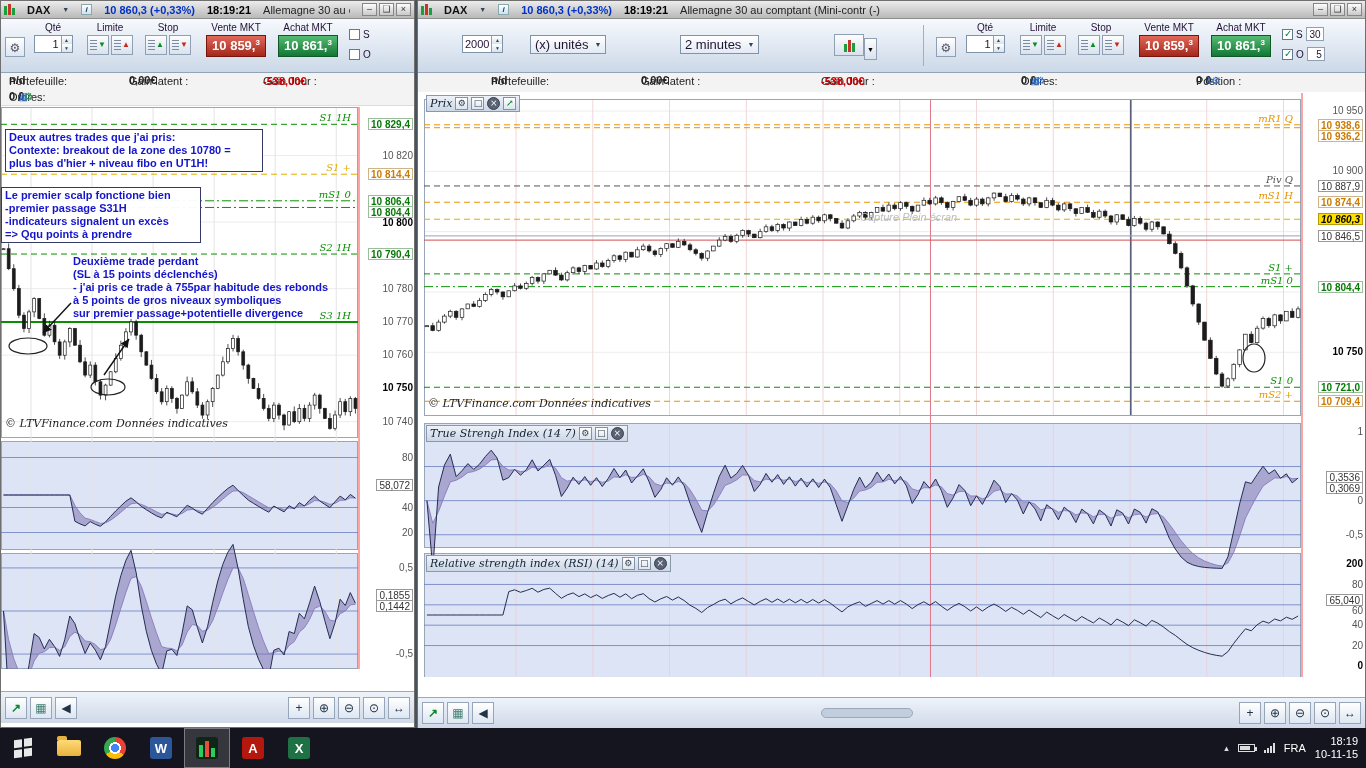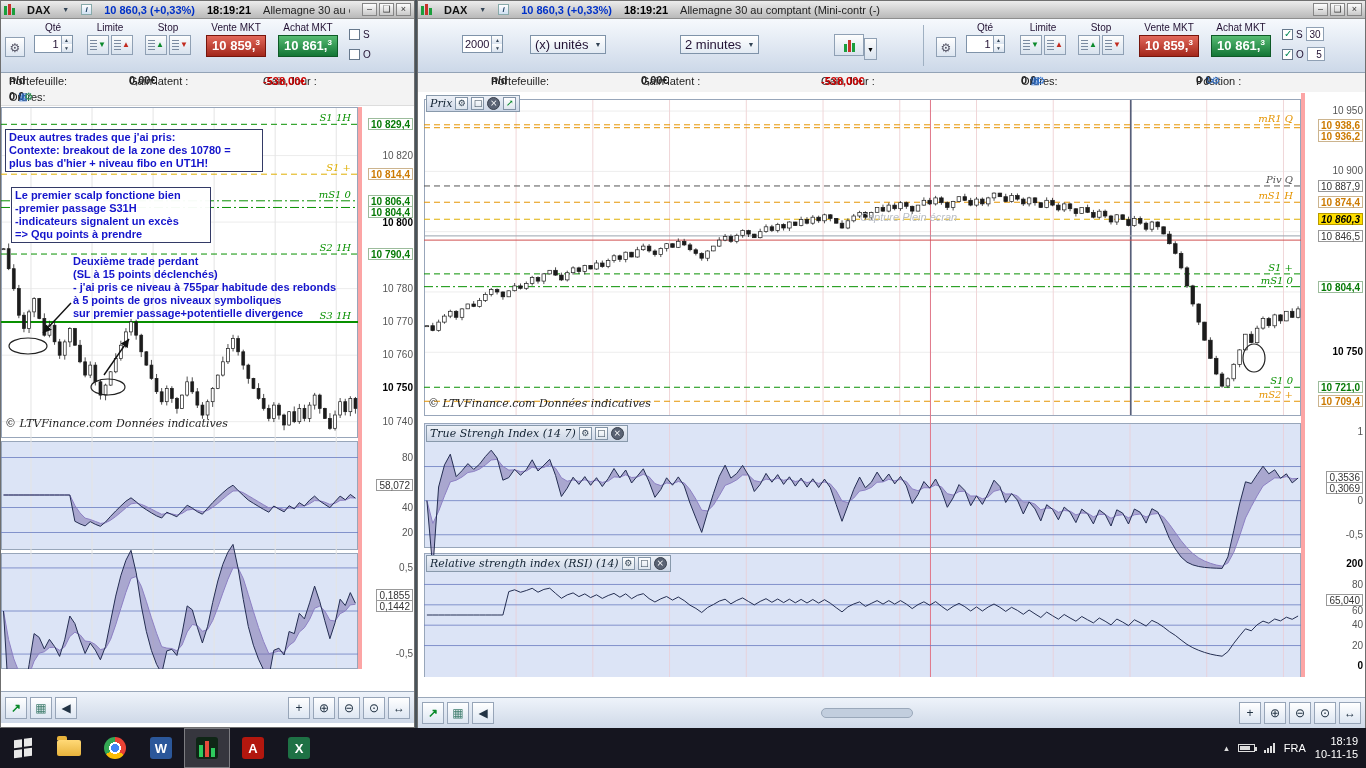--- a/index.html
+++ b/index.html
@@ -80,21 +80,21 @@
   #acctL2{top:88px;height:17px;border-bottom:1px solid #ddd;}
   #acctR{top:72px;height:19px;}
 
   
   .chart-zone{position:absolute;left:0;right:0;background:#fff;overflow:hidden;}
   #zoneL{top:106px;height:562px;}
   #zoneR{top:92px;height:584px;}
   .plot-svg{position:absolute;top:0;}
   #plotL{left:0;}
   #plotR{left:6px;}
-  .axis-col{position:absolute;top:0;bottom:0;background:#ffffff;border-left:4px solid #fca5a5;font-size:10px;}
+  .axis-col{position:absolute;top:0;bottom:0;background:#ffffff;border-left:2px solid #fca5a5;font-size:10px;}
   #axisL{left:357px;width:57px;}
   #axisR{left:883px;width:64px;}
   .axis-lab{position:absolute;right:2px;height:12px;line-height:12px;white-space:nowrap;}
   .lab-green{color:#067a06;border:1px solid #9cbc9c;background:#fff;padding:0 2px;font-weight:bold;}
   .lab-orange{color:#cc7a00;border:1px solid #ccb48e;background:#fff;padding:0 2px;font-weight:bold;}
   .lab-yellow{background:#ffdf00;border:1px solid #b89a00;color:#000;font-weight:bold;padding:0 2px;font-style:italic;}
   .lab-white{color:#333;border:1px solid #999;background:#fff;padding:0 2px;}
   .lab-plain{color:#555;}
   .lab-bold{color:#000;font-weight:bold;}
   .lab-boldplain{color:#000;font-weight:bold;}
@@ -471,30 +471,30 @@
         <div class="axis-lab lab-white" style="top: 482px;">0,1855</div>
         <div class="axis-lab lab-white" style="top: 493px;">0,1442</div>
         <div class="axis-lab lab-plain" style="top: 541.1px;">-0,5</div>
       </div>
     <div class="watermark" style="left:4px;top:310px;">© LTVFinance.com  Données indicatives</div>
   <div class="anno boxed" style="left: 4px; top: 22px; width: 258px;">
         <div>Deux autres trades que j'ai pris:</div>
         <div>Contexte: breakout de la zone des 10780 =</div>
         <div>plus bas d'hier + niveau fibo en UT1H!</div>
       </div>
-      <div class="anno boxed" style="left: 10px; top: 80px; width: 200px;">
+      <div class="anno boxed" style="left: 0; top: 80px; width: 200px;">
         <div>Le premier scalp fonctione bien</div>
         <div>-premier passage S31H</div>
         <div>-indicateurs signalent un excès</div>
         <div>=&gt; Qqu points à prendre</div>
       </div>
       <div class="anno" style="left: 72px; top: 148px; width: 294px;">
         <div>Deuxième trade perdant</div>
         <div>(SL à 15 points déclenchés)</div>
-        <div>- j'ai pris ce niveau à 755par habitude des rebonds</div>
+        <div>- j'ai pris ce trade à 755par habitude des rebonds</div>
         <div>à 5 points de gros niveaux symboliques</div>
         <div>sur premier passage+potentielle divergence</div>
       </div>
     </div>
 
   <div class="chart-toolbar" id="ctL">
     <button class="ct-btn green">↗</button>
     <button class="ct-btn teal">▦</button>
     <button class="ct-btn">◀</button>
     <span class="ct-spacer"></span>

